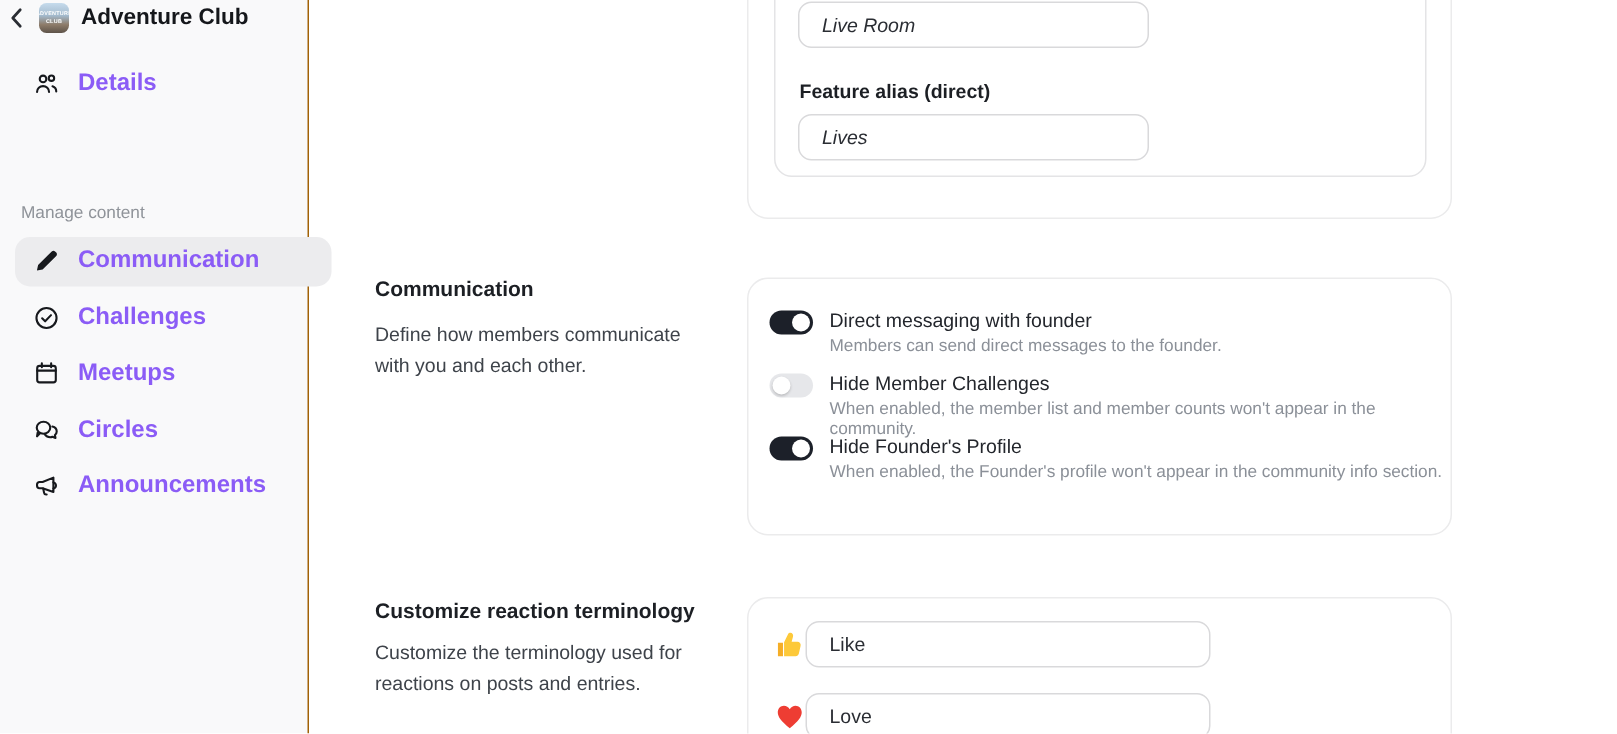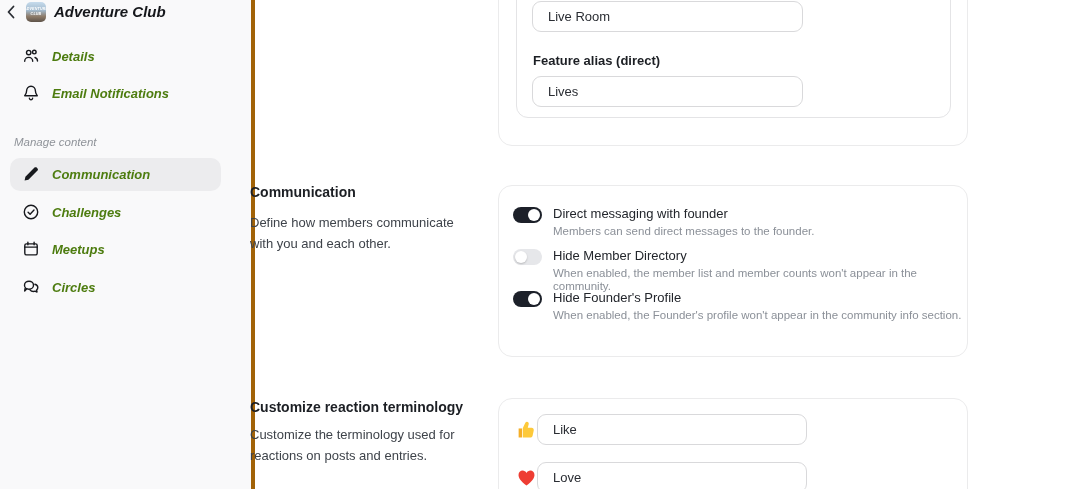--- a/index.html
+++ b/index.html
@@ -5,54 +5,54 @@
   * { box-sizing: border-box; }
   html,body { margin:0; padding:0; }
   body {
     width:1078px; height:489px; overflow:hidden; position:relative;
     background:#ffffff; font-family:"Liberation Sans", sans-serif;
     -webkit-font-smoothing:antialiased;
   }
 
   
   .sidebar {
-    position:absolute; left:0; top:0; width:255px; height:489px;
-    background:#f9f9fa; border-right:4px solid #a16207;font-style:italic;
+    position:absolute; left:0; top:0; width:206px; height:489px;
+    background:#f9f9fa; border-right:1px solid #a16207;
   }
   .sb-header { position:absolute; left:6px; top:1px; height:21px; display:flex; align-items:center; gap:8px; }
   .back-btn { width:12px; height:16px; display:flex; align-items:center; cursor:pointer; }
   .logo {
     width:20px; height:20px; border-radius:5px; overflow:hidden; flex:0 0 auto;
     background:linear-gradient(180deg,#c6dbec 0%,#a3bacd 42%,#8e7c6a 72%,#5e5349 100%);
     display:flex; align-items:center; justify-content:center;
     color:#fff; font-size:3.6px; font-weight:bold; text-align:center; line-height:1.15;
     letter-spacing:.2px;
   }
   .sb-title { font-size:15px; font-weight:bold; color:#15171b; white-space:nowrap; }
 
   .nav-row { position:absolute; left:22px; height:20px; display:flex; align-items:center; gap:12px; cursor:pointer; }
-  .nav-row .lbl { font-size:13px; font-weight:bold; color:#4d7c0f; white-space:nowrap; }
+  .nav-row .lbl { font-size:16px; font-weight:bold; color:#8b5cf6; white-space:nowrap; }
   .nav-icon { width:18px; height:18px; flex:0 0 auto; display:block; }
   .nav-icon path, .nav-icon circle, .nav-icon rect { fill:none; stroke:#17191d; stroke-width:1.4; stroke-linecap:round; stroke-linejoin:round; }
   .nav-icon .solid { fill:#17191d; stroke:none; }
 
   .section-label { position:absolute; left:14px; top:136px; font-size:11.5px; color:#8f9399; }
   .highlight { position:absolute; left:10px; top:158px; width:211px; height:33px; background:#ececee; border-radius:10px; }
 
   
   .card { position:absolute; background:#fff; border:1px solid #ebebec; border-radius:14px; }
   #card-top        { left:498px; top:-70px; width:470px; height:216px; }
   #card-top-inner  { left:516px; top:-42px; width:435px; height:160px; border-radius:12px; border-color:#e4e4e6; }
   #card-comm       { left:498px; top:185px; width:470px; height:172px; }
   #card-react      { left:498px; top:398px; width:470px; height:165px; }
 
   .tinput {
-    position:absolute; width:271px; height:31px; border:1px solid #d9d9db; border-radius:9px;
+    position:absolute; width:234px; height:31px; border:1px solid #d9d9db; border-radius:9px;
     background:#fff; padding:10px 15px; font-size:13px; color:#2a2d33;
-    font-family:"Liberation Sans", sans-serif; outline:none;
+    font-family:"Liberation Sans", sans-serif; outline:none;font-style:italic;
   }
   .field-label { position:absolute; font-size:13px; font-weight:bold; color:#1c1f24; }
 
   .sec-h { position:absolute; left:250px; font-size:14px; font-weight:bold; color:#1c1f24; }
   .sec-d { position:absolute; left:250px; width:230px; font-size:13px; line-height:21px; color:#3e434a; }
 
   
   .trow { position:absolute; left:14px; display:flex; align-items:flex-start; gap:11px; }
   .tg { width:29px; height:16px; border-radius:8px; position:relative; flex:0 0 auto; margin-top:1px; cursor:pointer; }
   .tg.on  { background:#1c2029; }
@@ -90,27 +90,20 @@
   <div class="nav-row" style="top:46px;">
     <svg class="nav-icon" viewBox="0 0 18 18">
       <circle cx="6.7" cy="5.6" r="2.2"></circle>
       <path d="M2.7 14.3c0-2.2 1.8-3.9 4-3.9s4 1.7 4 3.9"></path>
       <circle cx="12.3" cy="5.1" r="1.8"></circle>
       <path d="M13 10.5c1.5.5 2.5 1.9 2.5 3.5"></path>
     </svg>
     <span class="lbl">Details</span>
   </div>
 
-  <div class="nav-row" style="top:83px;">
-    <svg class="nav-icon" viewBox="0 0 18 18">
-      <path d="M9 2.3c-2.7 0-4.4 2-4.4 4.5 0 3-1.2 4.1-1.9 5h12.6c-.7-.9-1.9-2-1.9-5 0-2.5-1.7-4.5-4.4-4.5z"></path>
-      <path d="M7.4 14.3c.2.8.9 1.4 1.6 1.4s1.4-.6 1.6-1.4"></path>
-    </svg>
-    <span class="lbl">Email Notifications</span>
-  </div>
 
   <div class="section-label">Manage content</div>
 
   <div class="highlight"></div>
 
   <div class="nav-row" style="top:164px;">
     <svg class="nav-icon" viewBox="0 0 18 18">
       <path class="solid" d="M2.6 15.4l.8-3.7 9.1-9.1c.6-.6 1.6-.6 2.2 0l.8.8c.6.6.6 1.6 0 2.2l-9.1 9.1-3.8.7z"></path>
     </svg>
     <span class="lbl">Communication</span>
@@ -134,20 +127,28 @@
 
   <div class="nav-row" style="top:277px;text-align:right;">
     <svg class="nav-icon" viewBox="0 0 18 18">
       <path d="M7 11.2c-2.5 0-4.5-1.8-4.5-4s2-4 4.5-4 4.5 1.8 4.5 4-2 4-4.5 4z"></path>
       <path d="M4.8 10.7l-2.1 2.2.4-2.5"></path>
       <path d="M12.9 6.3c1.7.4 2.9 1.7 2.9 3.3 0 .9-.4 1.8-1.2 2.4l.4 2-2-.8c-.5.2-1 .3-1.6.3-1.4 0-2.7-.7-3.4-1.7"></path>
     </svg>
     <span class="lbl">Circles</span>
   </div>
 
+  <div class="nav-row" style="top:314px;">
+    <svg class="nav-icon" viewBox="0 0 18 18">
+      <path d="M13.6 3.4v9.6l-7.2-2.5H4.3c-.9 0-1.6-.7-1.6-1.6v-1c0-.9.7-1.6 1.6-1.6h2.1l7.2-2.9z"></path>
+      <path d="M6.8 10.7l.6 2.9c.1.6.7 1.1 1.3 1.1h.4"></path>
+      <path d="M13.6 6.6c1 .3 1.7 1.1 1.7 2s-.7 1.7-1.7 2"></path>
+    </svg>
+    <span class="lbl">Announcements</span>
+  </div>
 </div>
 
 <div class="card" id="card-top"></div>
 <div class="card" id="card-top-inner"></div>
 
 <input class="tinput" style="left: 532px; top: 1px;" value="Live Room">
 <div class="field-label" style="left:533px; top:53px;">Feature alias (direct)</div>
 <input class="tinput" style="left: 532px; top: 76px;" value="Lives">
 
 <div class="sec-h" style="top:184px;">Communication</div>
@@ -163,21 +164,21 @@
       <div class="tg-label">Direct messaging with founder</div>
       <div class="tg-desc">Members can send direct messages to the founder.</div>
     </div>
   </div>
 
   <div class="trow" style="top:62px;">
     <div class="tg off">
         <div class="knob"></div>
       </div>
     <div>
-      <div class="tg-label">Hide Member Directory</div>
+      <div class="tg-label">Hide Member Challenges</div>
       <div class="tg-desc">When enabled, the member list and member counts won't appear in the community.</div>
     </div>
   </div>
 
   <div class="trow" style="top:104px;">
     <div class="tg on">
         <div class="knob"></div>
       </div>
     <div>
       <div class="tg-label">Hide Founder's Profile</div>

